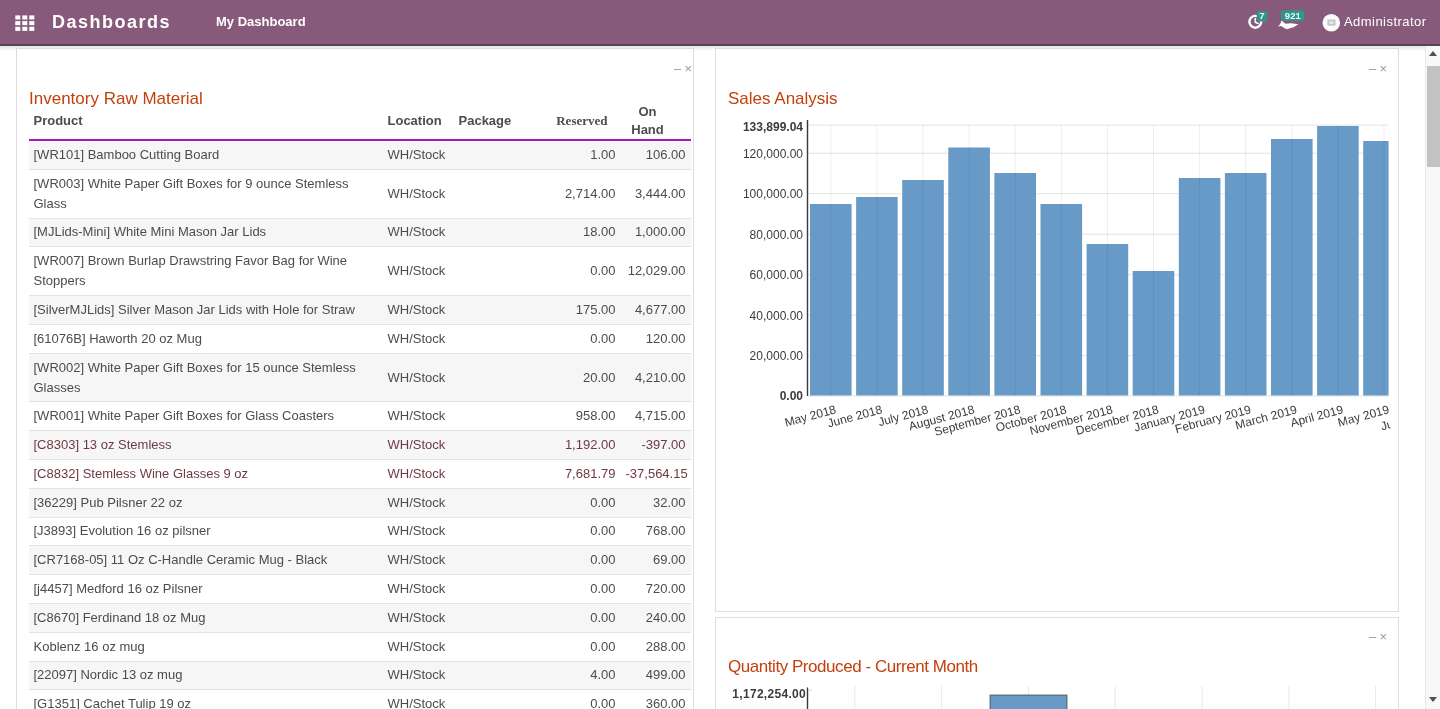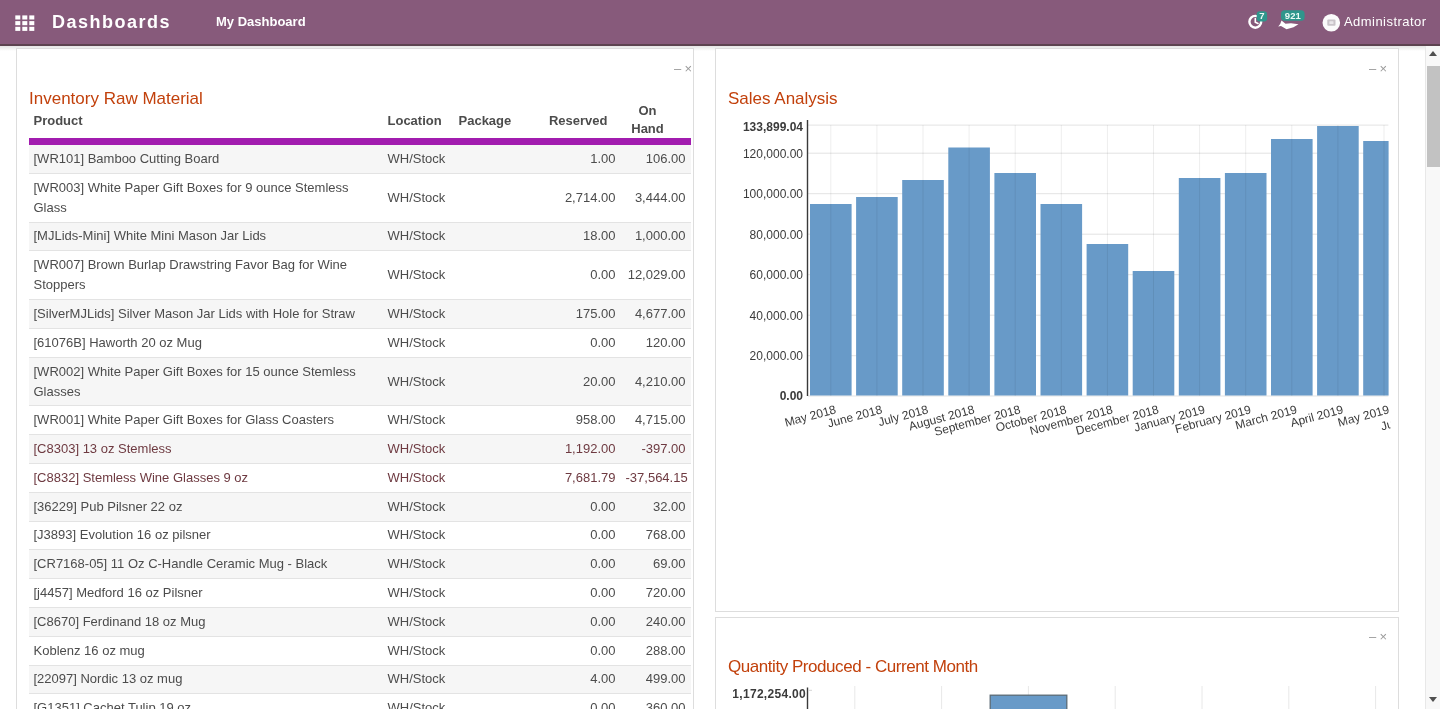--- a/index.html
+++ b/index.html
@@ -24,22 +24,22 @@
 
   
   table.inv { position:absolute; left:12.5px; top:102px; width:662px;
     border-collapse:collapse; table-layout:fixed; font-size:13px; color:#4c4c4c; }
   table.inv col.c-prod { width:354px; }
   table.inv col.c-loc  { width:71px; }
   table.inv col.c-pack { width:85px; }
   table.inv col.c-res  { width:82px; }
   table.inv col.c-hand { width:70px; }
   table.inv th { font-weight:bold; text-align:left; vertical-align:middle; padding:0 5px; height:38px; }
-  table.inv thead tr { border-bottom:7px solid #a21caf; }
-  table.inv th.num { text-align:right; padding-right:13px; }
+  table.inv thead tr { border-bottom:2px solid #a21caf; }
+  table.inv th.num { text-align:right; padding-right:13px;font-family:Liberation Serif, serif; }
   table.inv th.hand { text-align:center; padding:0 17px 0 1px; line-height:18px; }
   table.inv td { padding:3.9px 5px; line-height:20px; vertical-align:middle; }
   table.inv td.num { text-align:right; }
   table.inv tbody tr { border-top:1px solid #e3e3e3;margin-left:20px; }
   table.inv tbody tr:nth-child(odd) { background:#f6f6f6; }
   table.inv tbody tr.red td { color:#6e3a41; }
   .nw { white-space:nowrap; }
 
   
   .sbtrack { position:absolute; left:1425px; top:46px; width:15px; height:663px;

